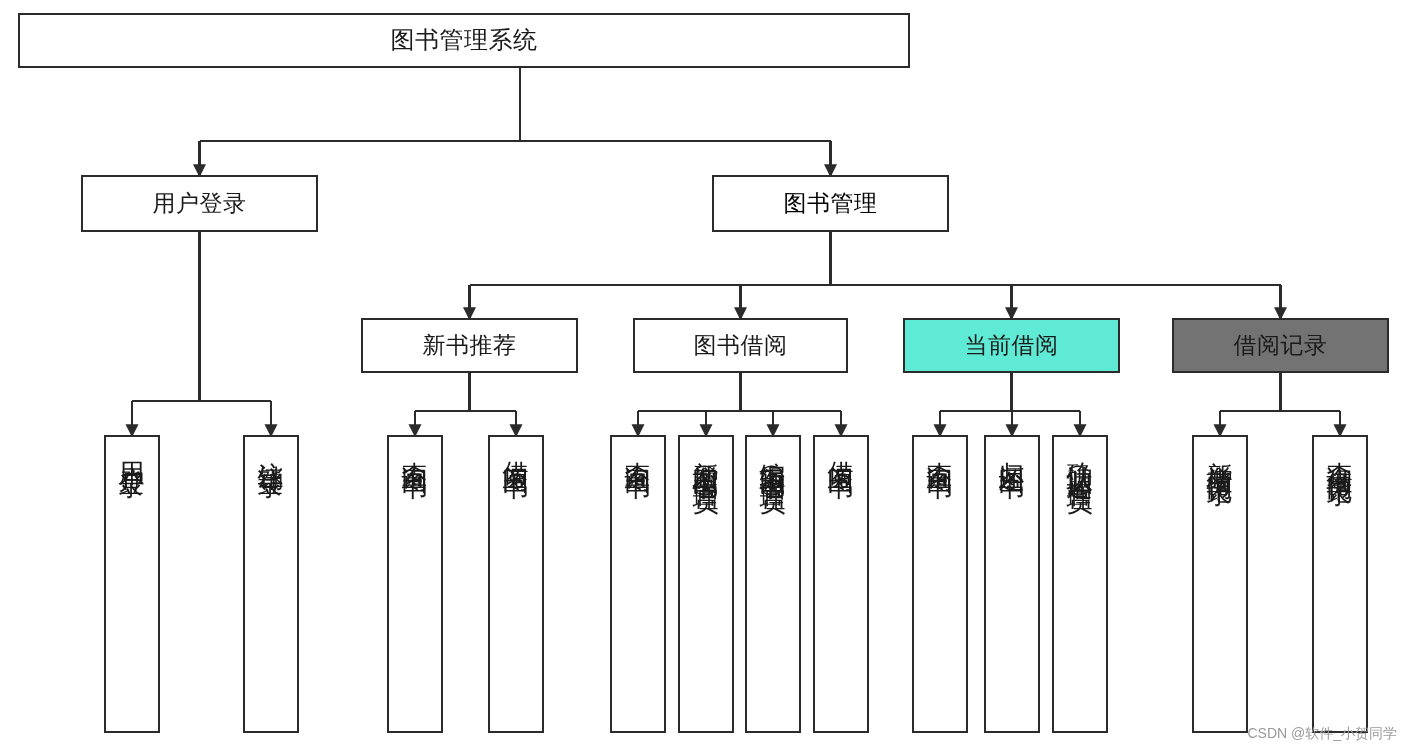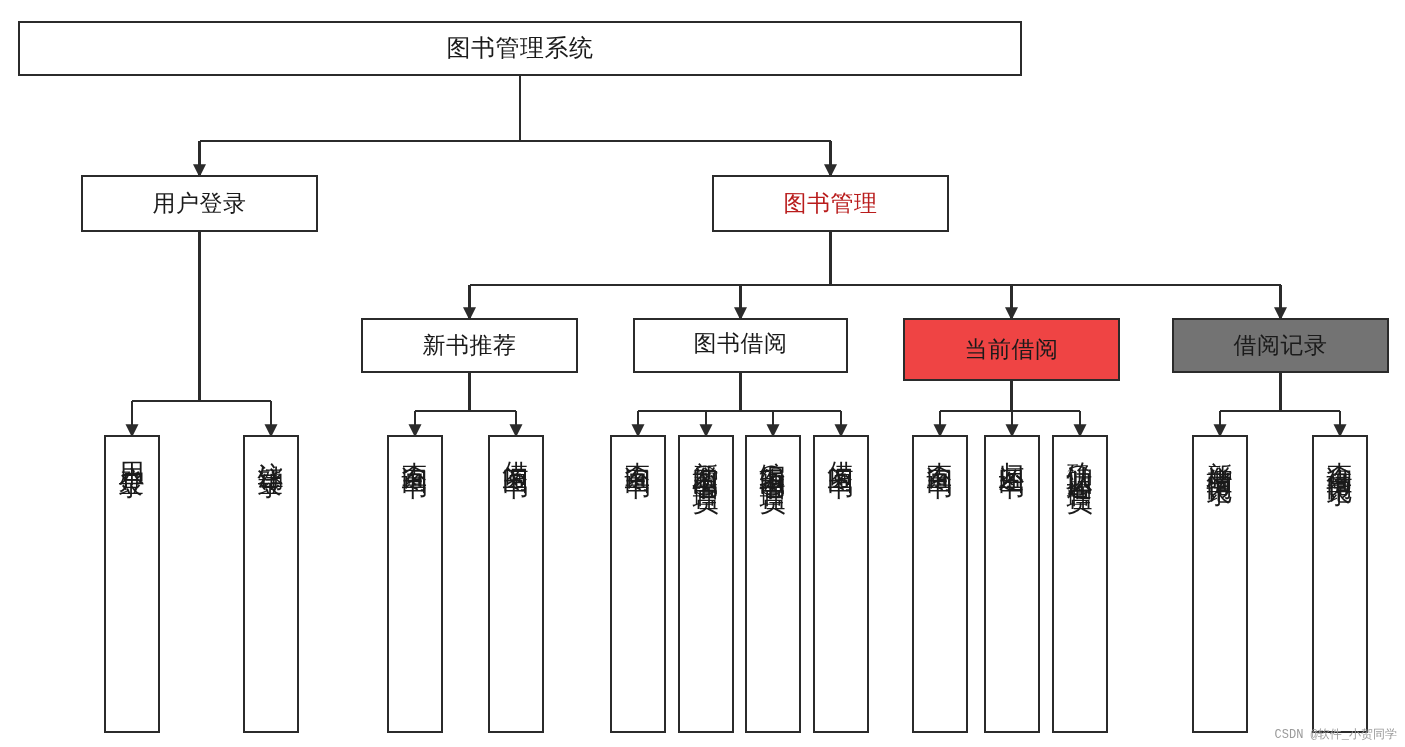--- a/index.html
+++ b/index.html
@@ -62,25 +62,25 @@
     font-size: 26px;
     line-height: 1.0;
     letter-spacing: 4px;
     white-space: normal;
     max-height: 100%;
   }
   .watermark {
     position: absolute;
     right: 8px;
     bottom: 4px;
-    font-size: 12px;
+    font-size: 14px;
     color: #9a9a9a;
     z-index: 5;
     white-space: nowrap;
-    font-family: Liberation Mono, monospace;
+    font-family: Liberation Sans, sans-serif;
   }
 </style>
 </head>
 <body>
 
 <div id="canvas">
   <svg id="edges" viewBox="0 0 1405 747">
       <defs>
         <marker id="arrow" viewBox="0 0 10 10" refX="9" refY="5" markerWidth="5" markerHeight="7" orient="auto-start-reverse" markerUnits="strokeWidth">
           <path d="M 0 0 L 10 5 L 0 10 z" fill="#2b2b2b"></path>
@@ -114,36 +114,36 @@
       <line x1="940" y1="411" x2="1080" y2="411" stroke="#2b2b2b" stroke-width="2.6" shape-rendering="crispEdges"></line>
       <line x1="940" y1="411" x2="940" y2="436" stroke="#2b2b2b" stroke-width="2.6" shape-rendering="crispEdges" marker-end="url(#arrow)"></line>
       <line x1="1012" y1="411" x2="1012" y2="436" stroke="#2b2b2b" stroke-width="2.6" shape-rendering="crispEdges" marker-end="url(#arrow)"></line>
       <line x1="1080" y1="411" x2="1080" y2="436" stroke="#2b2b2b" stroke-width="2.6" shape-rendering="crispEdges" marker-end="url(#arrow)"></line>
       <line x1="1280.5" y1="373" x2="1280.5" y2="411" stroke="#2b2b2b" stroke-width="2.6" shape-rendering="crispEdges"></line>
       <line x1="1220" y1="411" x2="1340" y2="411" stroke="#2b2b2b" stroke-width="2.6" shape-rendering="crispEdges"></line>
       <line x1="1220" y1="411" x2="1220" y2="436" stroke="#2b2b2b" stroke-width="2.6" shape-rendering="crispEdges" marker-end="url(#arrow)"></line>
       <line x1="1340" y1="411" x2="1340" y2="436" stroke="#2b2b2b" stroke-width="2.6" shape-rendering="crispEdges" marker-end="url(#arrow)"></line>
     </svg>
   <div id="nodes-layer">
-      <div class="node h root" style="left: 18px; top: 13px; width: 1004px; height: 55px; border-color: rgb(43, 43, 43); background: rgb(255, 255, 255); color: rgb(26, 26, 26); margin-top: 8px;">
+      <div class="node h root" style="left: 18px; top: 13px; width: 892px; height: 55px; border-color: rgb(43, 43, 43); background: rgb(255, 255, 255); color: rgb(26, 26, 26);">
         <span class="node-label">图书管理系统</span>
       </div>
       <div class="node h" style="left: 81px; top: 175px; width: 237px; height: 57px; border-color: rgb(43, 43, 43); background: rgb(255, 255, 255); color: rgb(26, 26, 26);">
         <span class="node-label">用户登录</span>
       </div>
-      <div class="node h" style="left: 712px; top: 175px; width: 237px; height: 57px; border-color: rgb(43, 43, 43); background: rgb(255, 255, 255); color: #b91c1c;">
+      <div class="node h" style="left: 712px; top: 175px; width: 237px; height: 57px; border-color: rgb(43, 43, 43); background: rgb(255, 255, 255); color: #000000;">
         <span class="node-label">图书管理</span>
       </div>
       <div class="node h" style="left: 361px; top: 318px; width: 217px; height: 55px; border-color: rgb(43, 43, 43); background: rgb(255, 255, 255); color: rgb(26, 26, 26); justify-content: center;">
         <span class="node-label">新书推荐</span>
       </div>
-      <div class="node h" style="left: 633px; top: 318px; width: 215px; height: 55px; border-color: rgb(43, 43, 43); background: rgb(255, 255, 255); color: rgb(26, 26, 26); font-family: Liberation Mono, monospace;">
+      <div class="node h" style="left: 633px; top: 318px; width: 215px; height: 55px; border-color: rgb(43, 43, 43); background: rgb(255, 255, 255); color: rgb(26, 26, 26);">
         <span class="node-label">图书借阅</span>
       </div>
-      <div class="node h" style="left: 903px; top: 318px; width: 217px; height: 63px; border-color: rgb(43, 43, 43); background: #ef4444; color: rgb(26, 26, 26);">
+      <div class="node h" style="left: 903px; top: 318px; width: 217px; height: 55px; border-color: rgb(43, 43, 43); background: #5eead4; color: rgb(26, 26, 26);">
         <span class="node-label">当前借阅</span>
       </div>
       <div class="node h" style="left: 1172px; top: 318px; width: 217px; height: 55px; border-color: rgb(43, 43, 43); background: #737373; color: rgb(26, 26, 26);">
         <span class="node-label">借阅记录</span>
       </div>
       <div class="node v" style="left: 104px; top: 435px; width: 56px; height: 298px; border-color: rgb(43, 43, 43); background: rgb(255, 255, 255); color: rgb(26, 26, 26);">
         <span class="node-label">用户登录</span>
       </div>
       <div class="node v" style="left: 243px; top: 435px; width: 56px; height: 298px; border-color: rgb(43, 43, 43); background: rgb(255, 255, 255); color: rgb(26, 26, 26);">
         <span class="node-label">注销登录</span>

